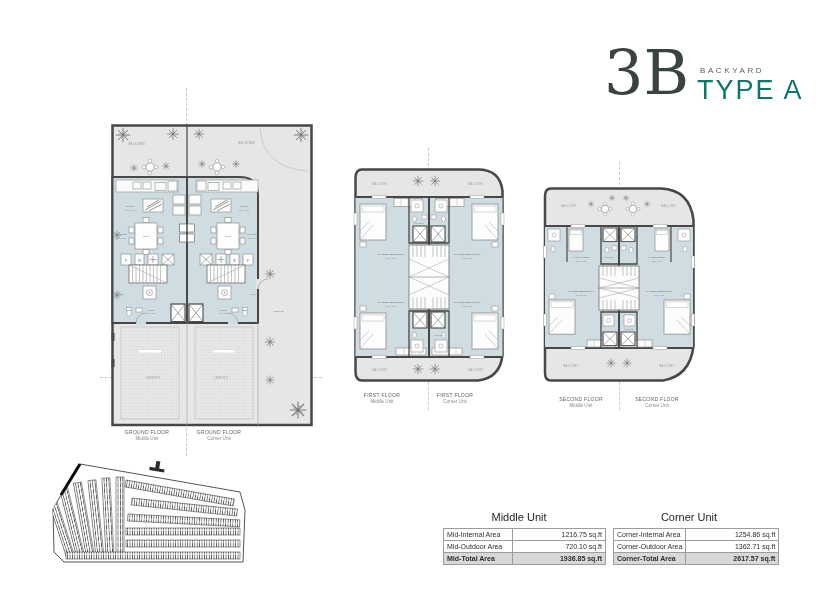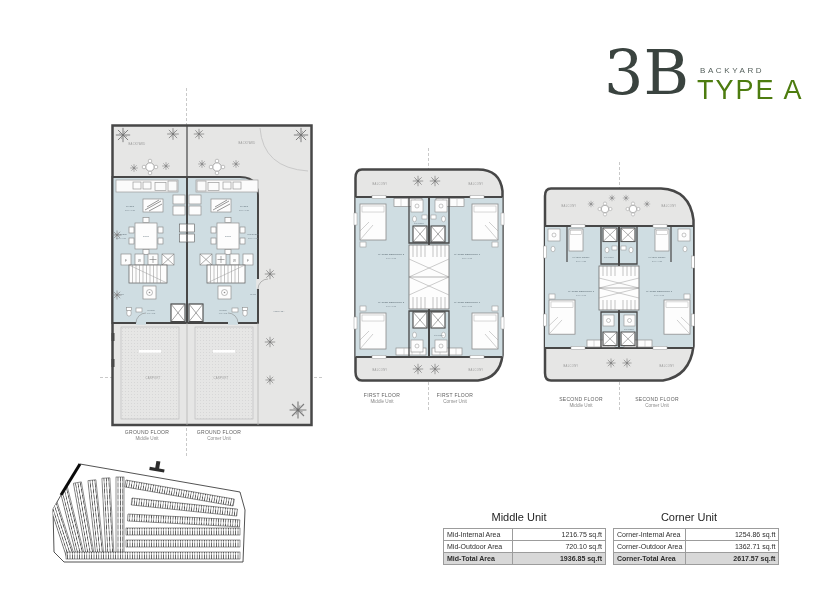--- a/index.html
+++ b/index.html
@@ -9,21 +9,21 @@
   svg text{font-family:"Liberation Sans",sans-serif;}
   .room-lbl{fill:#5f6e76;font-size:2.5px;text-anchor:middle;}
   .dim-lbl{fill:#7d8a92;font-size:2px;text-anchor:middle;}
   .area-lbl{fill:#9a9a9a;font-size:2.7px;text-anchor:middle;letter-spacing:.3px;}
   .tiny-lbl{fill:#74828a;font-size:1.7px;text-anchor:middle;}
   .appl-lbl{fill:#6a6a6a;font-size:3px;text-anchor:middle;}
   
   .t3b{position:absolute;left:604px;top:42px;font-family:"DejaVu Serif",serif;
        font-size:62px;line-height:1;color:#3a433f;text-align:center;}
   .t-town{position:absolute;left:700px;top:66px;font-size:8px;letter-spacing:2.6px;color:#55605c;}
-  .t-type{position:absolute;left:697px;top:75px;font-size:27px;letter-spacing:2px;color:#4d7c0f;text-align:right;}
+  .t-type{position:absolute;left:697px;top:75px;font-size:27px;letter-spacing:2px;color:#0f766e;text-align:right;}
   
   .plan-caption{position:absolute;width:72px;text-align:center;}
   .plan-caption .l1{font-size:5px;letter-spacing:.3px;color:#5e5e5e;display:block;}
   .plan-caption .l2{font-size:4.6px;color:#8a8a8a;display:block;margin-top:1px;}
   
   .cl{position:absolute;border-left:1px dashed #c9c9c9;width:0;}
   .clh{position:absolute;border-top:1px dashed #c9c9c9;height:0;}
   
   .table-title{position:absolute;width:152px;text-align:center;font-size:11px;color:#1e1e1e;}
   table.area-table{position:absolute;border-collapse:collapse;background:#fff;}

